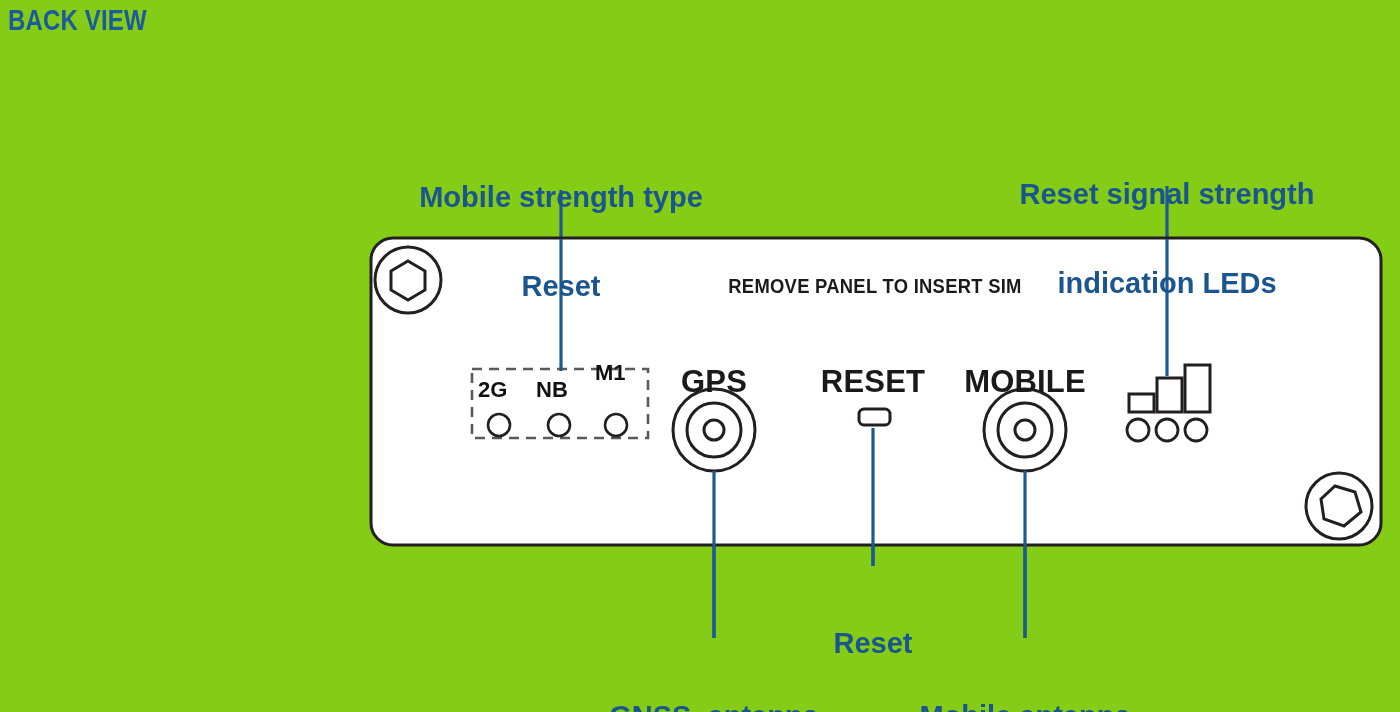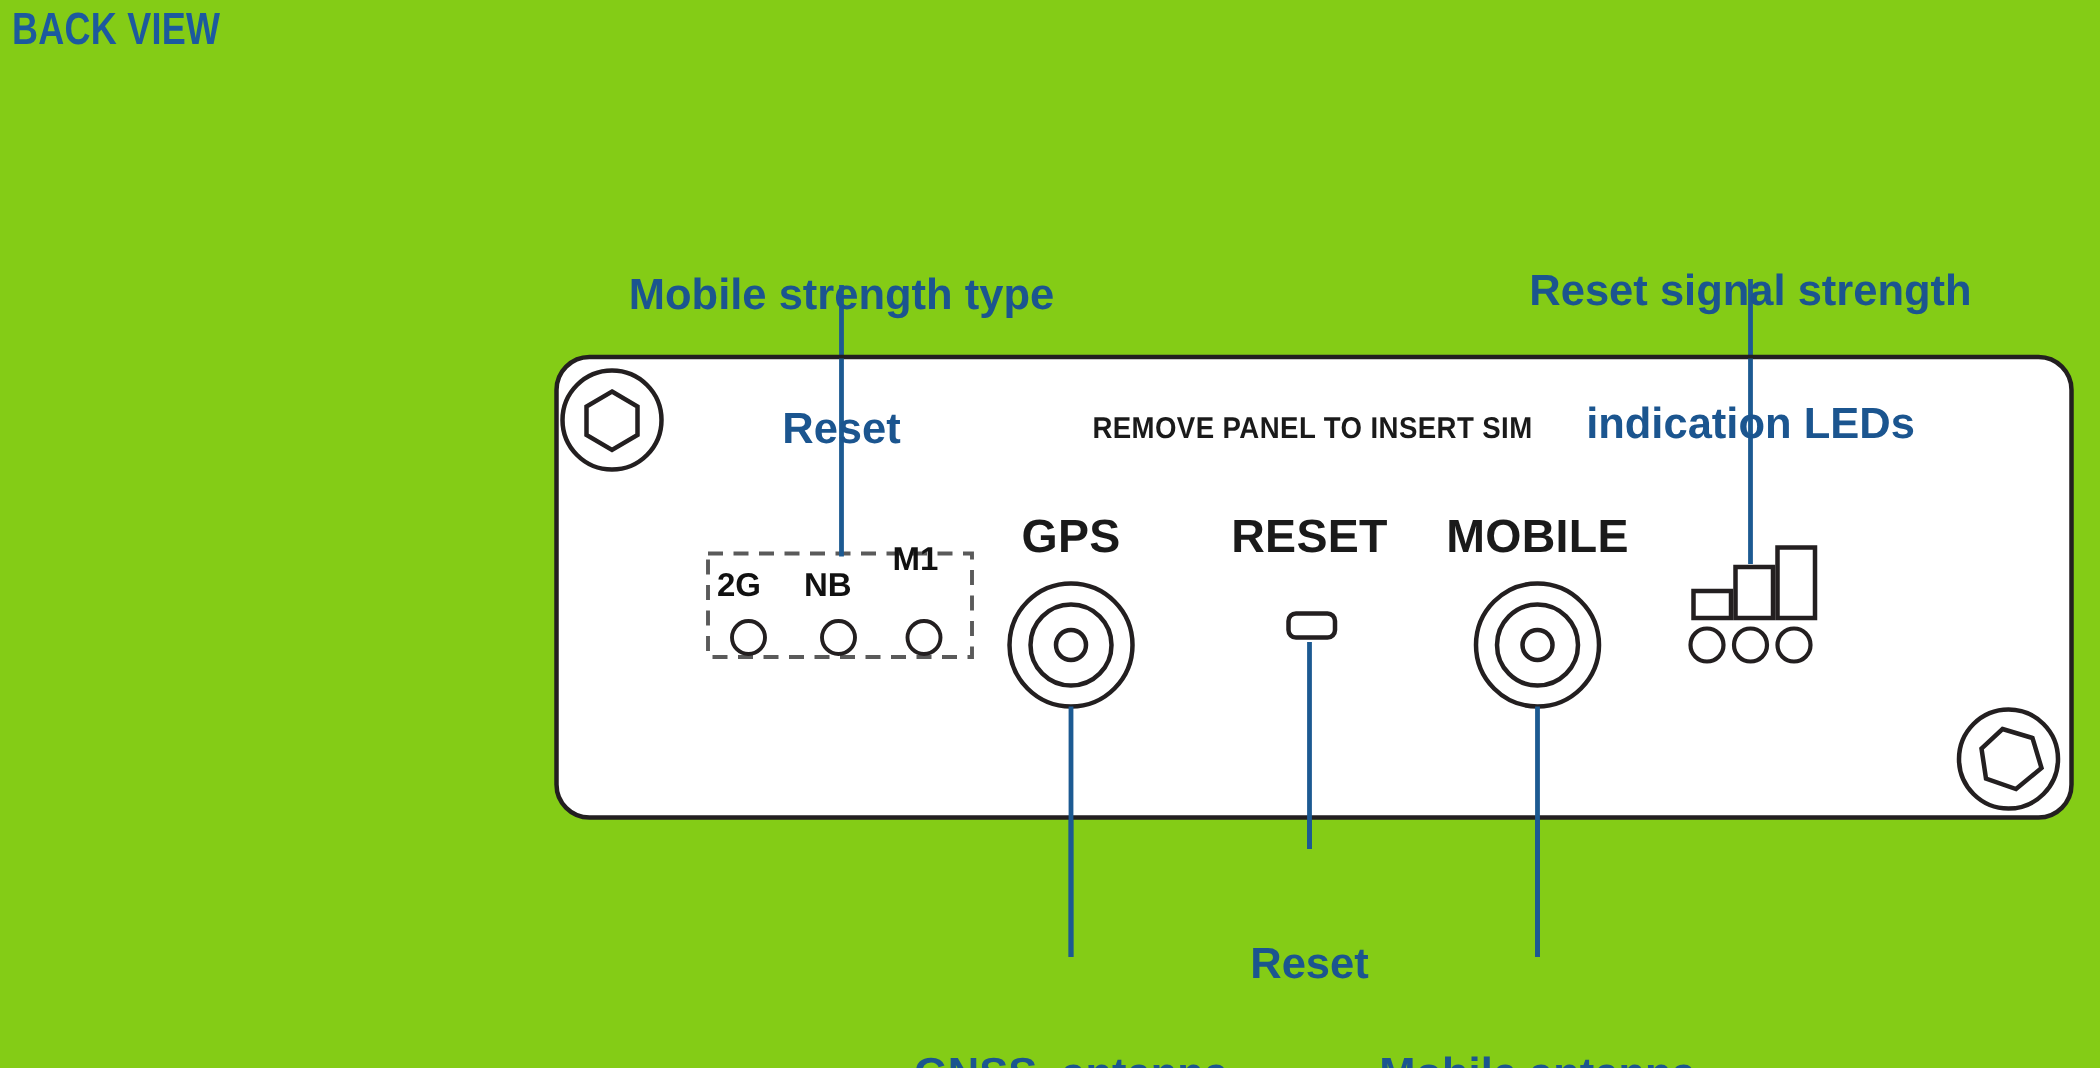--- a/index.html
+++ b/index.html
@@ -63,20 +63,21 @@
   #sim-label {
     font-size: 20px;
     letter-spacing: 0.3px;
     transform: scaleX(0.92);
     transform-origin: center top;
   }
   .port-label {
     font-size: 31px;
     font-weight: 700;
     letter-spacing: 0.2px;
+    margin-top: 24px;
   }
   .led-label {
     font-size: 22px;
     font-weight: 700;
     color: #111111;
   }
 </style>
 </head>
 <body>
 

